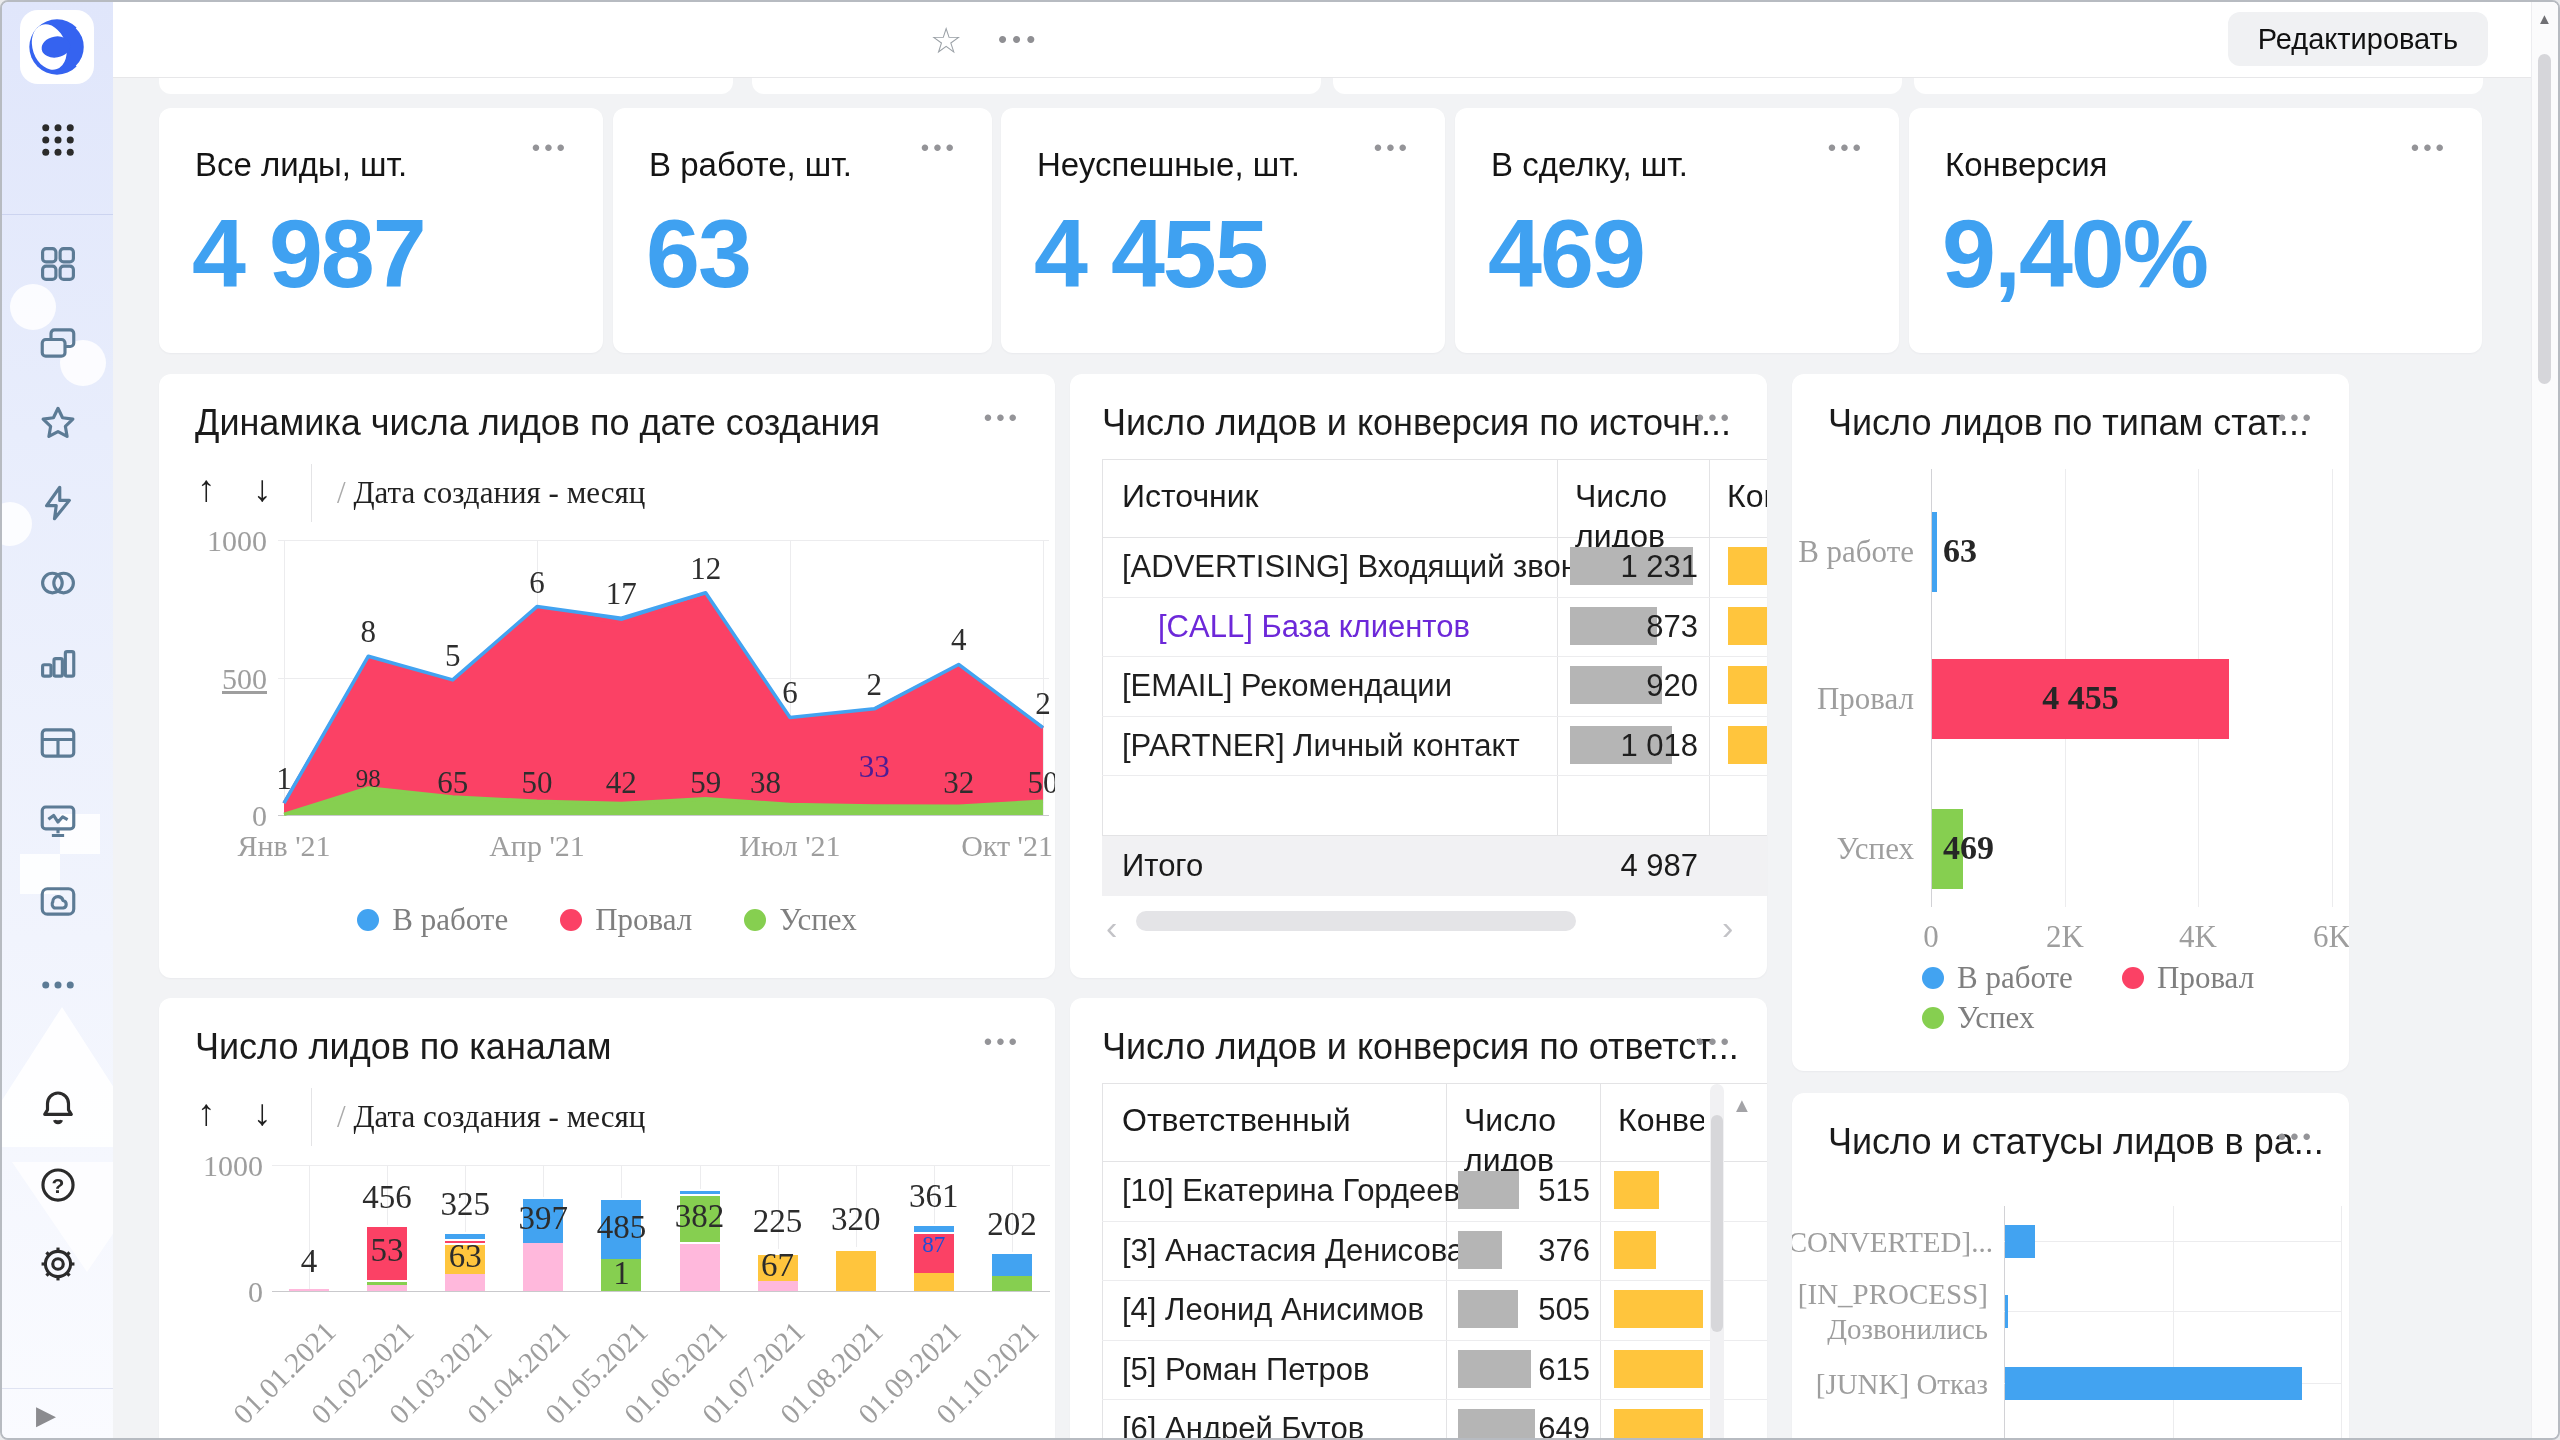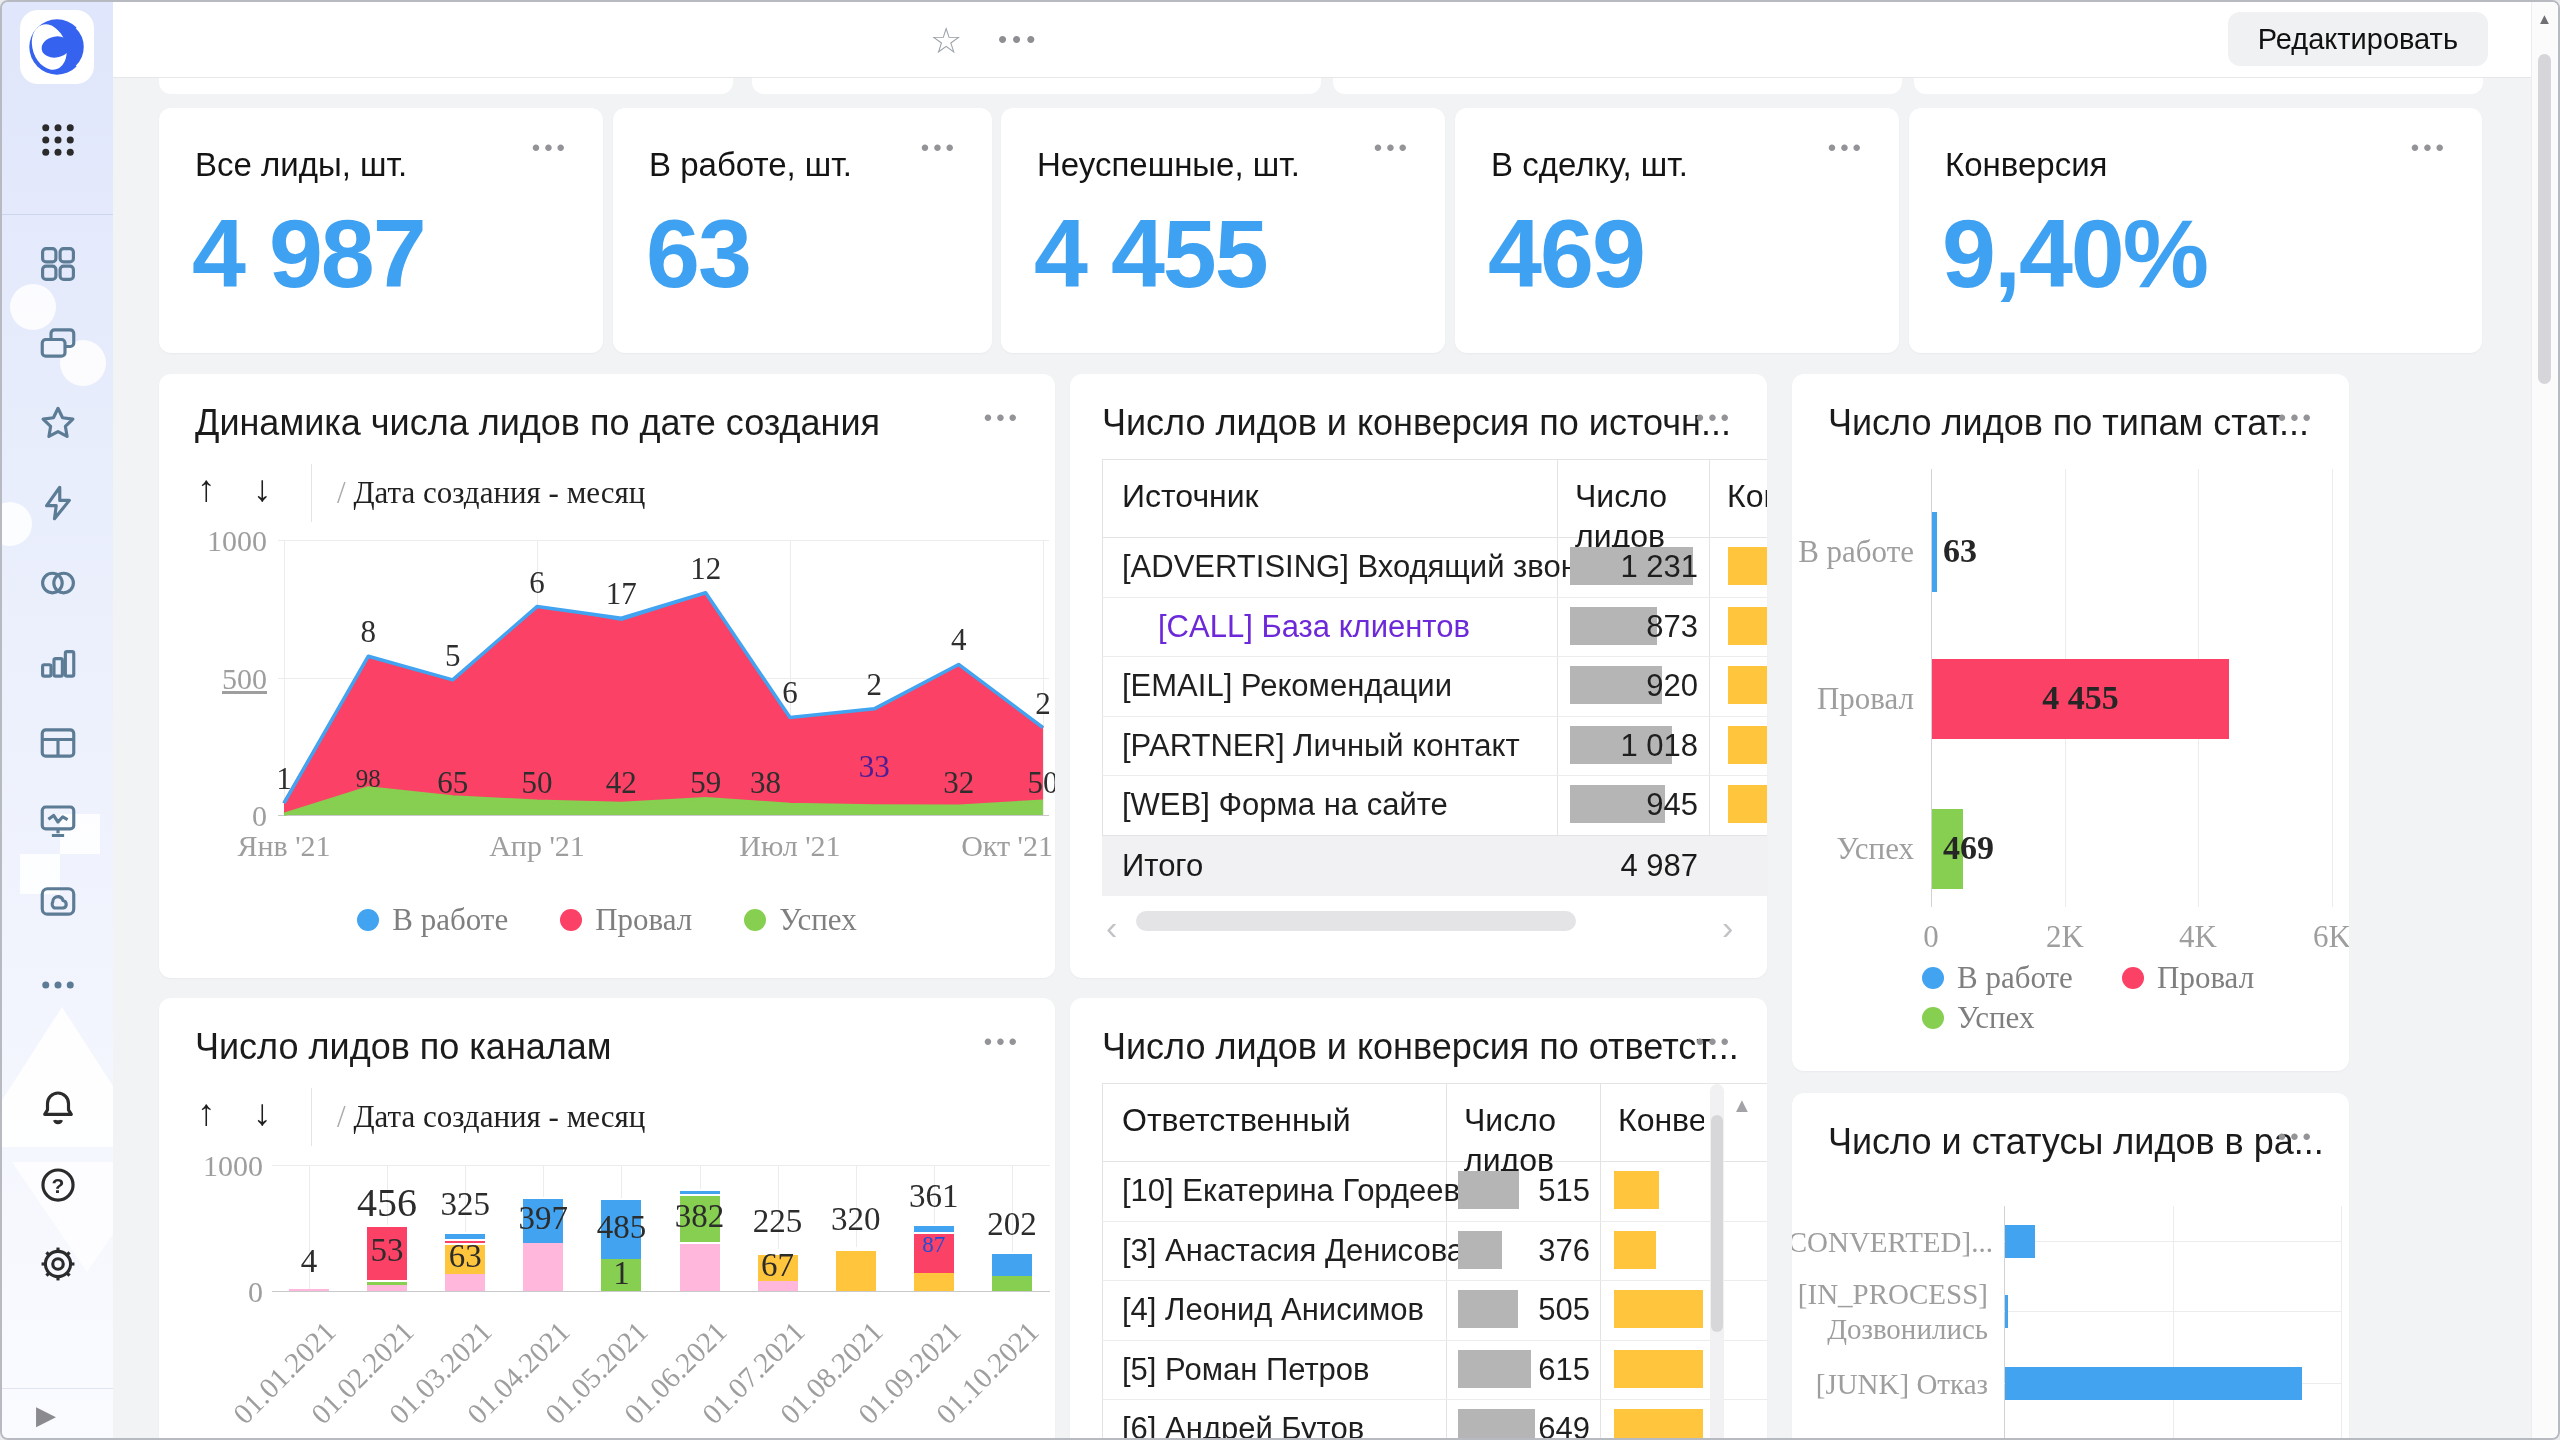--- a/index.html
+++ b/index.html
@@ -318,26 +318,20 @@
             <div style="position: absolute; left: 626px; top: 10px; width: 40px; height: 38px; background: rgb(255, 197, 61);"></div>
           </div>
           <div style="position: absolute; left: 32px; top: 341.5px; width: 680px; height: 1px; background: rgb(236, 236, 238);"></div>
           <div style="position: absolute; left: 32px; top: 341.5px; width: 680px; height: 59.5px;">
             <div style="position: absolute; left: 20px; top: 12px; font-size: 31px; color: rgb(31, 31, 31); white-space: nowrap;">[PARTNER] Личный контакт</div>
             <div style="position: absolute; left: 468px; top: 10px; width: 102px; height: 38px; background: rgb(181, 181, 181);"></div>
             <div style="position: absolute; left: 476px; top: 12px; width: 120px; text-align: right; font-size: 31px; color: rgb(31, 31, 31);">1 018</div>
             <div style="position: absolute; left: 626px; top: 10px; width: 40px; height: 38px; background: rgb(255, 197, 61);"></div>
           </div>
           <div style="position: absolute; left: 32px; top: 401px; width: 680px; height: 1px; background: rgb(236, 236, 238);"></div>
-          <div style="position: absolute; left: 32px; top: 401px; width: 680px; height: 59.5px;">
-            <div style="position: absolute; left: 20px; top: 12px; font-size: 31px; color: rgb(31, 31, 31); white-space: nowrap;">[WEB] Форма на сайте</div>
-            <div style="position: absolute; left: 468px; top: 10px; width: 95px; height: 38px; background: rgb(181, 181, 181);"></div>
-            <div style="position: absolute; left: 476px; top: 12px; width: 120px; text-align: right; font-size: 31px; color: rgb(31, 31, 31);">945</div>
-            <div style="position: absolute; left: 626px; top: 10px; width: 40px; height: 38px; background: rgb(255, 197, 61);"></div>
-          </div>
           <div style="position: absolute; left: 32px; top: 460.5px; width: 680px; height: 60px; background: rgb(241, 241, 243); border-top: 1px solid rgb(227, 227, 229);">
             <div style="position: absolute; left: 20px; top: 12px; font-size: 31px; font-weight: 500; color: rgb(26, 26, 26);">Итого</div>
             <div style="position: absolute; left: 476px; top: 12px; width: 120px; text-align: right; font-size: 31px; color: rgb(26, 26, 26);">4 987</div>
           </div>
           <div style="position: absolute; left: 36px; top: 534px; font-size: 34px; color: rgb(195, 195, 199);">‹</div>
           <div style="position: absolute; left: 66px; top: 537px; width: 440px; height: 20px; border-radius: 10px; background: rgb(228, 228, 231);"></div>
           <div style="position: absolute; left: 652px; top: 534px; font-size: 34px; color: rgb(195, 195, 199);">›</div>
         </div>
     </div>
 
@@ -399,21 +393,21 @@
           <div style="position: absolute; left: 852.9px; top: 167px; width: 1px; height: 126px; background: rgb(236, 236, 238);"></div>
           <div class="serif" style="position: absolute; left: 16px; top: 151px; width: 88px; text-align: right; font-size: 30px; color: rgb(158, 158, 158);">1000</div>
           <div class="serif" style="position: absolute; left: 16px; top: 277px; width: 88px; text-align: right; font-size: 30px; color: rgb(158, 158, 158);">0</div>
           <div style="position: absolute; left: 130px; top: 291px; width: 40px; height: 2px; background: rgb(255, 184, 220); box-sizing: border-box;"></div>
           <div class="serif" style="position: absolute; left: 95px; top: 245px; width: 110px; text-align: center; font-size: 33px; color: rgb(44, 44, 44);">4</div>
           <div class="serif" style="position: absolute; left: -10px; top: 317px; width: 170px; height: 32px; line-height: 32px; text-align: right; font-size: 29px; color: rgb(158, 158, 158); transform: rotate(-45deg); transform-origin: 100% 0px;">01.01.2021</div>
           <div style="position: absolute; left: 208.1px; top: 287.33px; width: 40px; height: 5.67px; background: rgb(255, 184, 220); box-sizing: border-box;"></div>
           <div style="position: absolute; left: 208.1px; top: 281.66px; width: 40px; height: 5.67px; background: rgb(134, 207, 80); border-top: 2px solid rgb(255, 255, 255); box-sizing: border-box;"></div>
           <div style="position: absolute; left: 208.1px; top: 226.598px; width: 40px; height: 55.062px; background: rgb(251, 65, 101); border-top: 2px solid rgb(255, 255, 255); box-sizing: border-box;"></div>
           <div class="serif" style="position: absolute; left: 183.1px; top: 234.129px; width: 90px; text-align: center; font-size: 33px; color: rgb(44, 44, 44);">53</div>
-          <div class="serif" style="position: absolute; left: 173.1px; top: 180.598px; width: 110px; text-align: center; font-size: 40px; color: rgb(44, 44, 44);">456</div>
+          <div class="serif" style="position: absolute; left: 173.1px; top: 180.598px; width: 110px; text-align: center; font-size: 33px; color: rgb(44, 44, 44);">456</div>
           <div class="serif" style="position: absolute; left: 68.1px; top: 317px; width: 170px; height: 32px; line-height: 32px; text-align: right; font-size: 29px; color: rgb(158, 158, 158); transform: rotate(-45deg); transform-origin: 100% 0px;">01.02.2021</div>
           <div style="position: absolute; left: 286.2px; top: 275.99px; width: 40px; height: 17.01px; background: rgb(255, 184, 220); box-sizing: border-box;"></div>
           <div style="position: absolute; left: 286.2px; top: 244.994px; width: 40px; height: 30.996px; background: rgb(255, 197, 61); border-top: 2px solid rgb(255, 255, 255); box-sizing: border-box;"></div>
           <div class="serif" style="position: absolute; left: 261.2px; top: 240.492px; width: 90px; text-align: center; font-size: 33px; color: rgb(44, 44, 44);">63</div>
           <div style="position: absolute; left: 286.2px; top: 240.962px; width: 40px; height: 4.032px; background: rgb(251, 65, 101); border-top: 2px solid rgb(255, 255, 255); box-sizing: border-box;"></div>
           <div style="position: absolute; left: 286.2px; top: 233.906px; width: 40px; height: 7.056px; background: rgb(66, 163, 241); border-top: 2px solid rgb(255, 255, 255); box-sizing: border-box;"></div>
           <div class="serif" style="position: absolute; left: 251.2px; top: 187.906px; width: 110px; text-align: center; font-size: 33px; color: rgb(44, 44, 44);">325</div>
           <div class="serif" style="position: absolute; left: 146.2px; top: 317px; width: 170px; height: 32px; line-height: 32px; text-align: right; font-size: 29px; color: rgb(158, 158, 158); transform: rotate(-45deg); transform-origin: 100% 0px;">01.03.2021</div>
           <div style="position: absolute; left: 364.3px; top: 244.994px; width: 40px; height: 48.006px; background: rgb(255, 184, 220); box-sizing: border-box;"></div>
           <div style="position: absolute; left: 364.3px; top: 199.004px; width: 40px; height: 45.99px; background: rgb(66, 163, 241); border-top: 2px solid rgb(255, 255, 255); box-sizing: border-box;"></div>

